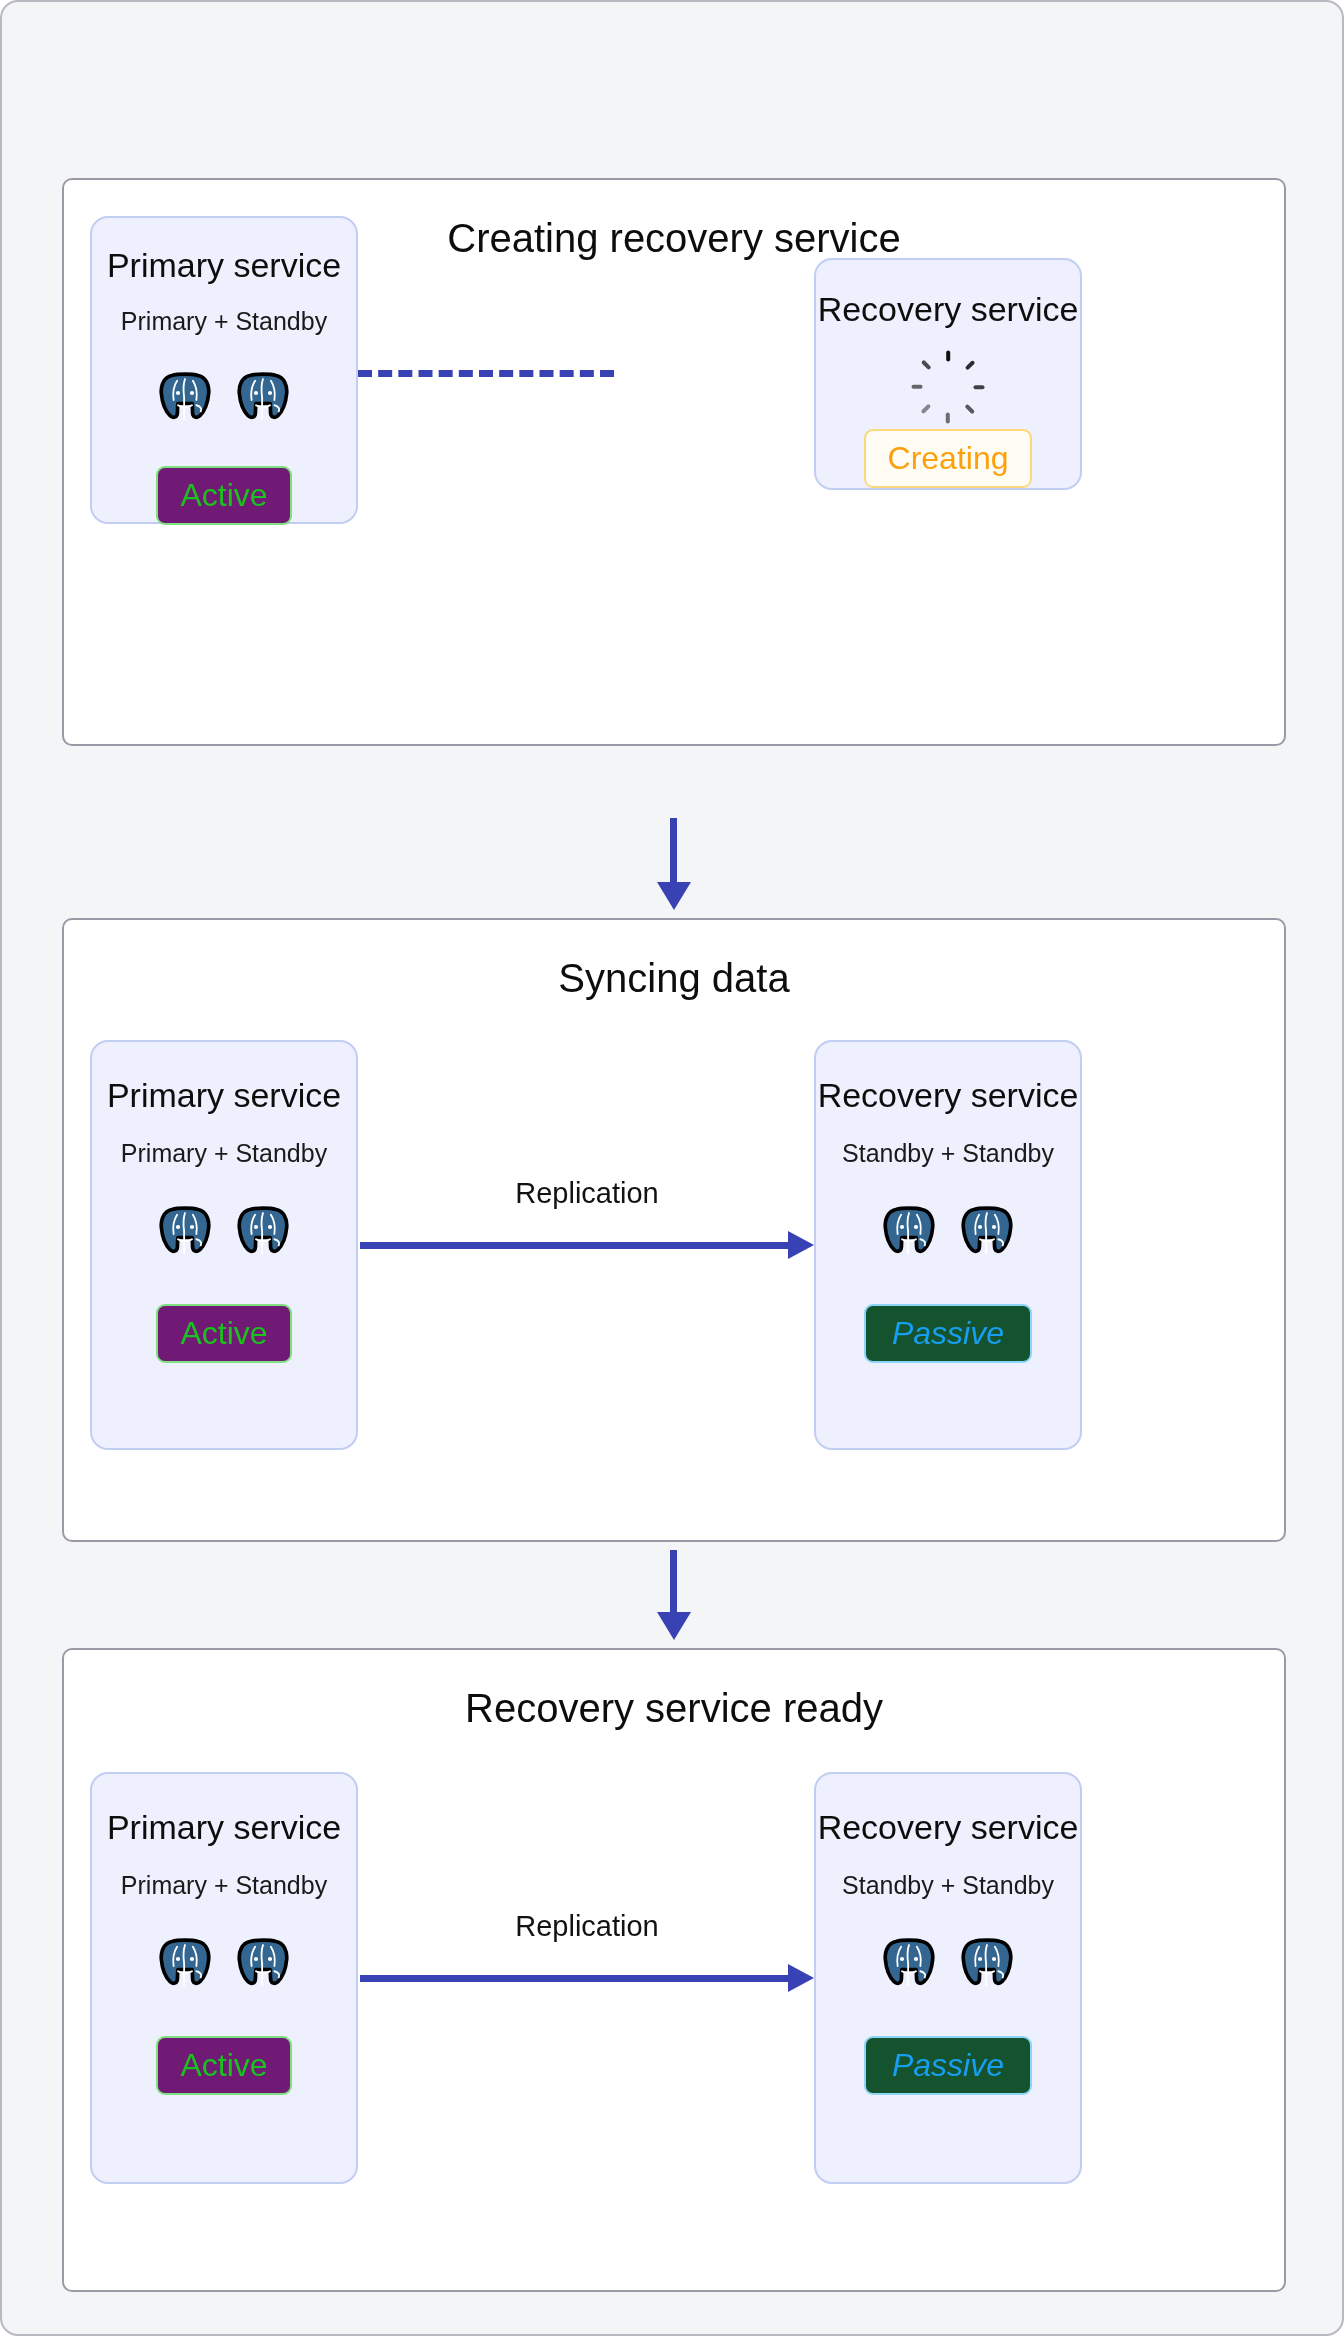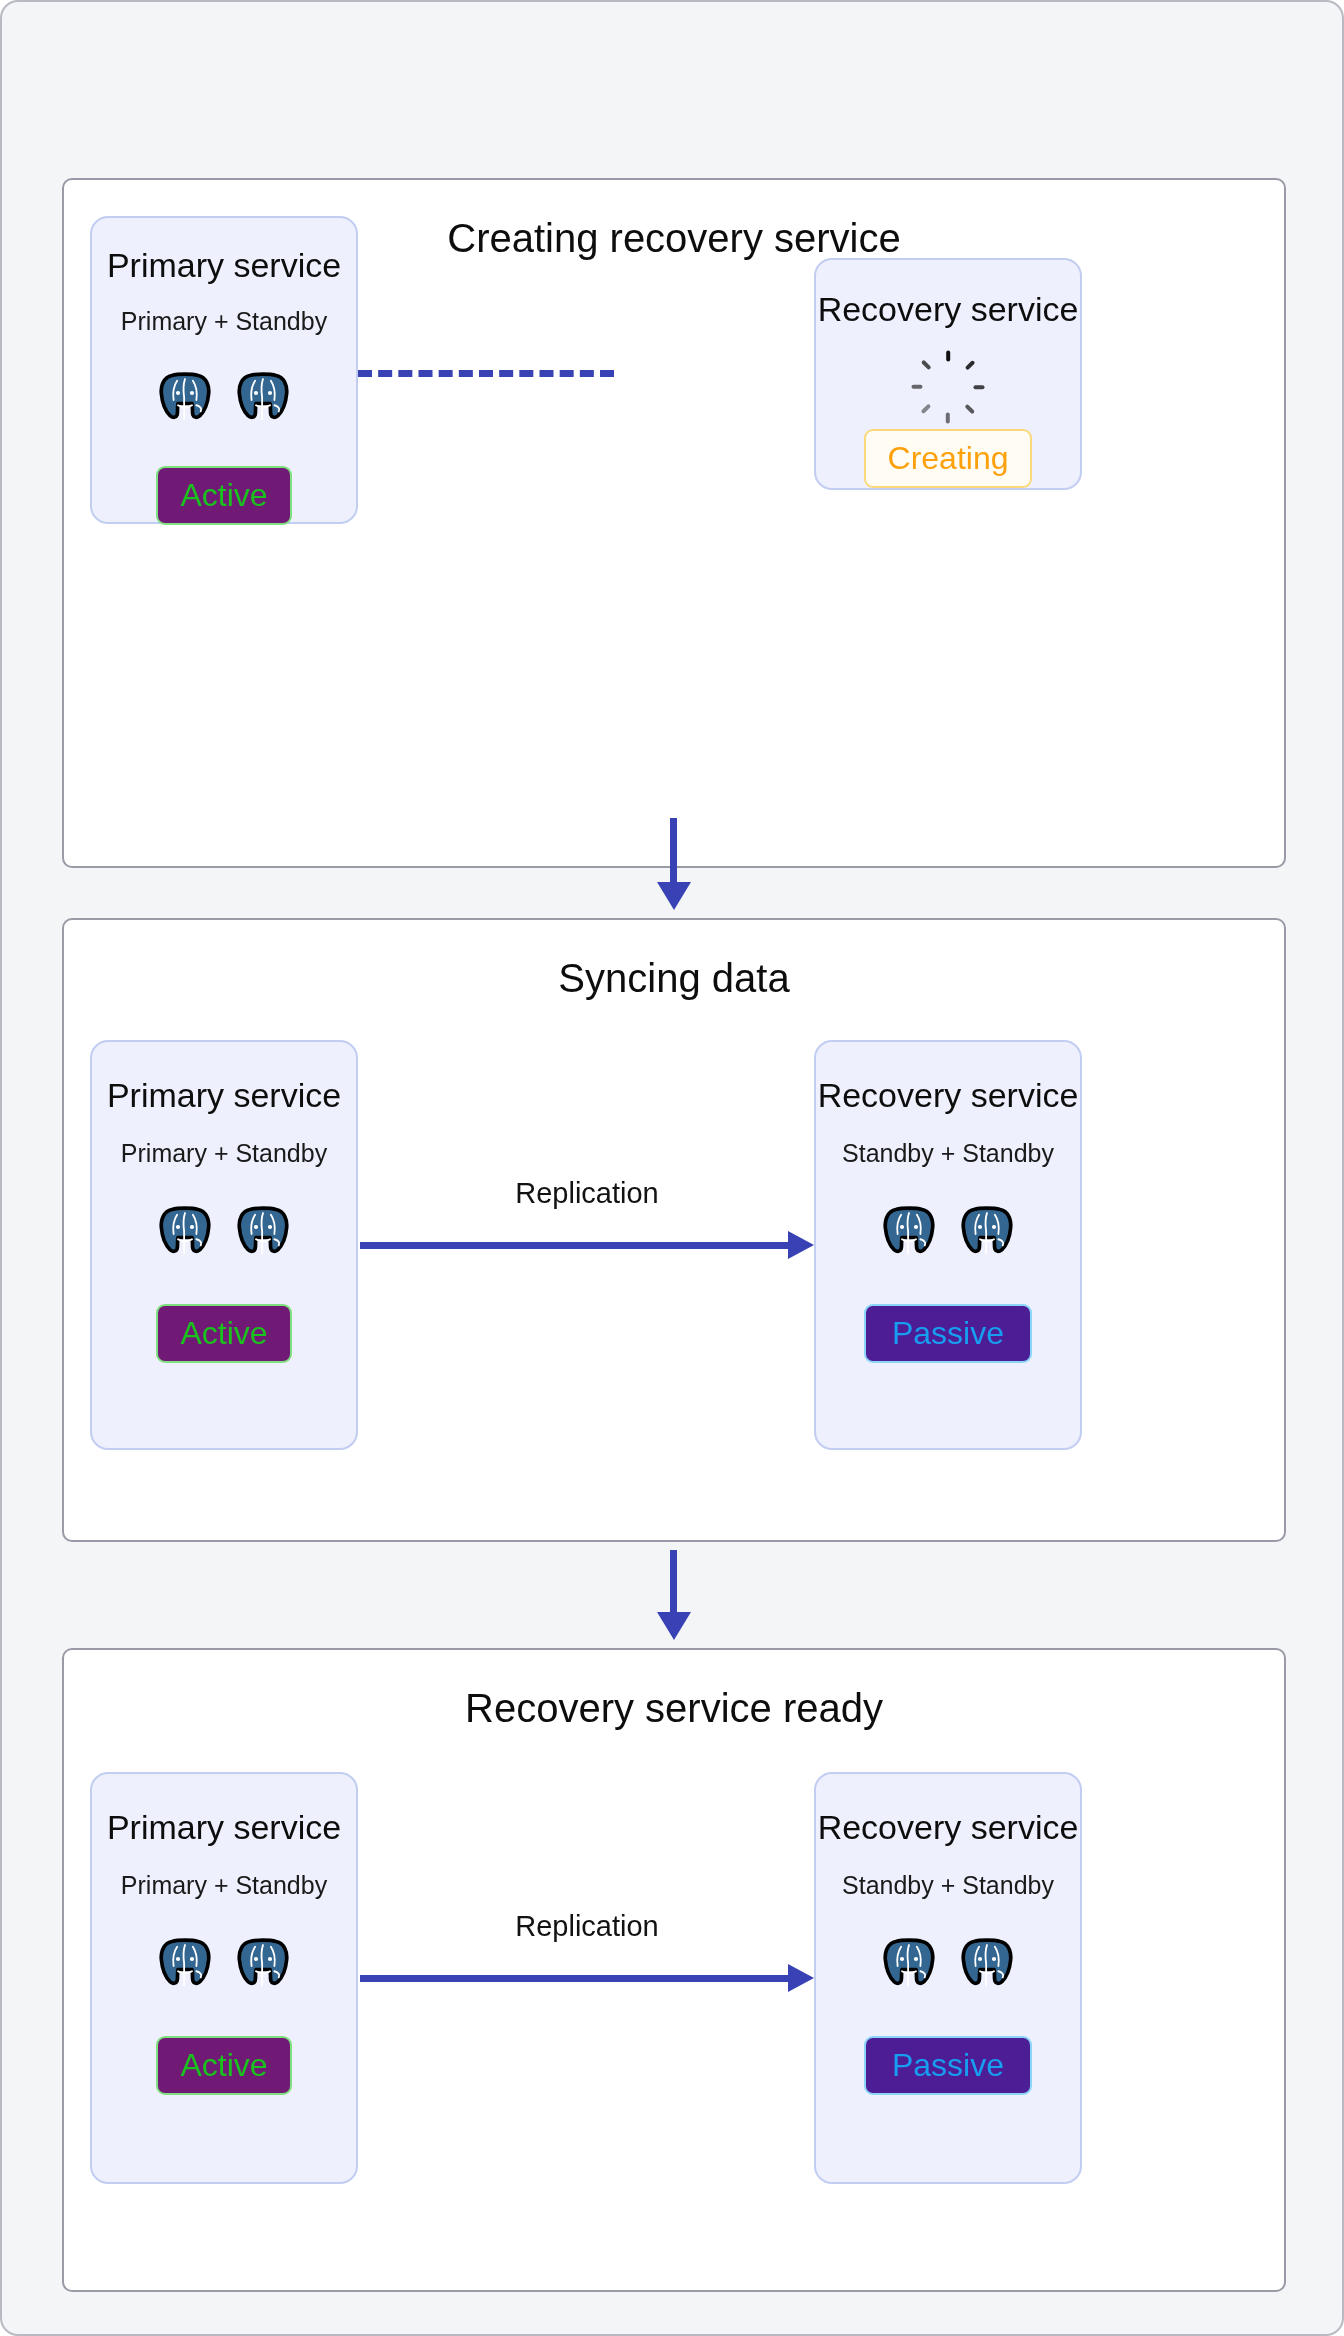--- a/index.html
+++ b/index.html
@@ -36,21 +36,21 @@
   
   .stage {
     position: absolute;
     left: 60px;
     width: 1224px;
     background: #ffffff;
     border: 2px solid #9a9aa6;
     border-radius: 10px;
     box-sizing: border-box;
   }
-  .stage-1 { top: 176px;  height: 690px; }
+  .stage-1 { top: 176px;  height: 568px; }
   .stage-2 { top: 916px;  height: 624px; }
   .stage-3 { top: 1646px; height: 644px; }
 
   .stage-title {
     position: absolute;
     top: 36px;
     left: 0;
     width: 100%;
     text-align: center;
     font-size: 40px;
@@ -99,24 +99,25 @@
   }
   .badge-active {
     border: 2px solid #7fe07f;
     background: #701a75;
     color: #19c21c;
     font-size: 32px;
     padding: 9px 22px;
   }
   .badge-passive {
     border: 2px solid #8ad5f8;
-    background: #4c1d95;
+    background: #14532d;
     color: #179ef0;
     font-size: 32px;
     padding: 9px 26px;
+    font-style: italic;
   }
   .badge-creating {
     border: 2px solid #fbd97a;
     background: #fffcf4;
     color: #fca00c;
     font-size: 32px;
     padding: 9px 22px;
   }
 
   

